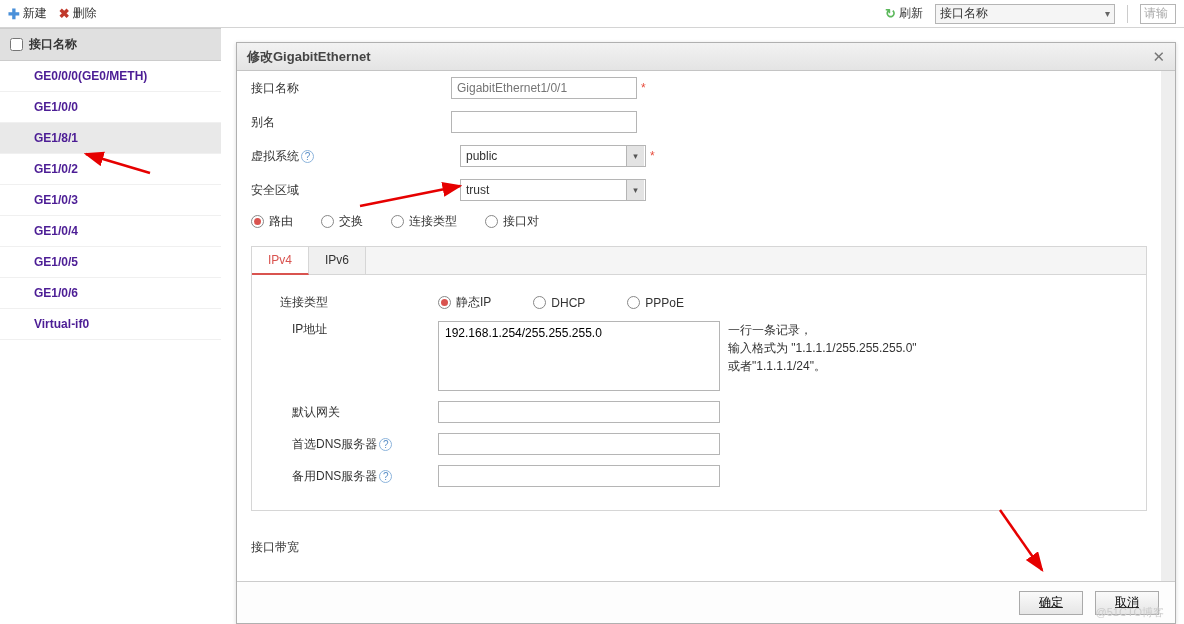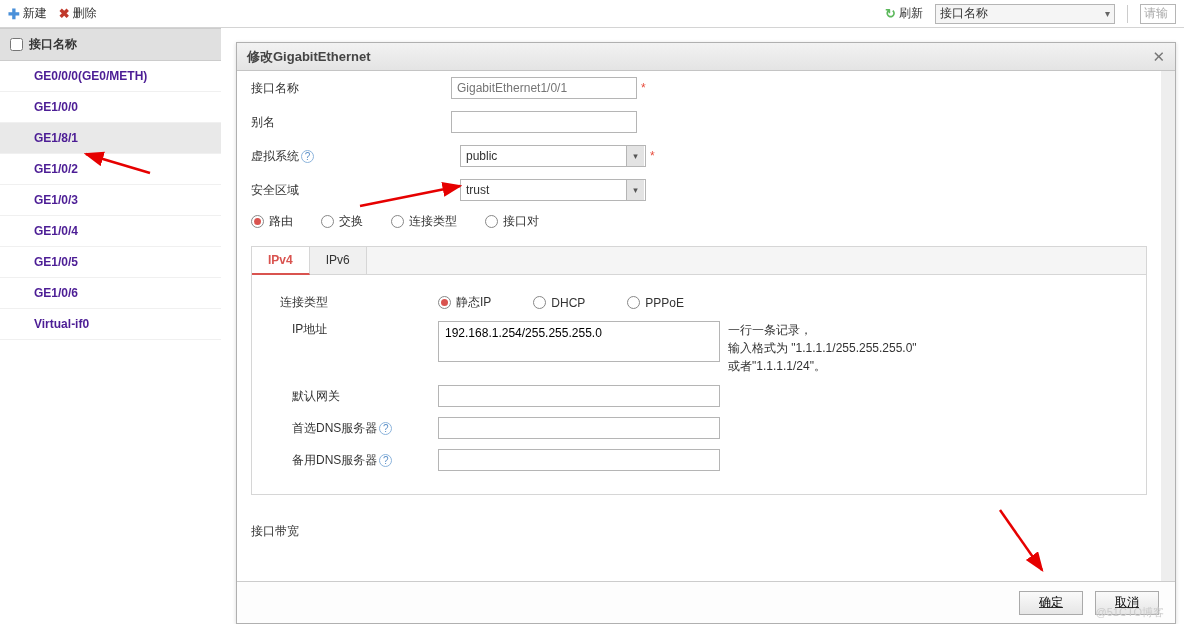--- a/index.html
+++ b/index.html
@@ -47,26 +47,26 @@
 
 .radio-row { display: flex; gap: 28px; align-items: center; }
 .radio-opt { display: flex; align-items: center; gap: 5px; cursor: pointer; }
 .radio { width: 13px; height: 13px; border: 1px solid #888; border-radius: 50%; display: flex; align-items: center; justify-content: center; }
 .radio.on::after { content: ""; width: 7px; height: 7px; background: #d9534f; border-radius: 50%; }
 
 
 .inner-panel { margin: 10px 14px 18px 14px; border: 1px solid #d6d6d6; }
 .tabs { display: flex; border-bottom: 1px solid #d6d6d6; background: #f5f5f5; }
 .tab { padding: 6px 16px; cursor: pointer; border-right: 1px solid #d6d6d6; background: #f0f0f0; }
-.tab.active { background: #fff; border-bottom: 2px solid #d9534f; color: #d9534f; font-weight: bold; margin-bottom: -1px; }
+.tab.active { background: #fff; border-bottom: 2px solid #d9534f; color: #d9534f; font-weight: normal; margin-bottom: -1px; }
 .panel-body { padding: 14px 12px 18px 18px; }
 .panel-body .form-row { padding: 5px 0; }
 .panel-body .form-label { width: 168px; padding-left: 10px; }
 .sub-indent .form-label { padding-left: 22px; }
-.textarea { border: 1px solid #b5b5b5; width: 282px; height: 41px; padding: 4px 6px; font-size: 12px; resize: none; font-family: inherit; }
+.textarea { border: 1px solid #b5b5b5; width: 282px; height: 70px; padding: 4px 6px; font-size: 12px; resize: none; font-family: inherit; }
 .hint { font-size: 12px; color: #333; margin-left: 8px; line-height: 1.5; width: 220px; }
 .check-row { display: flex; align-items: center; gap: 6px; padding: 4px 0 0 8px; }
 .check-row input { margin: 0; }
 
 .section-head { padding: 10px 14px 0 14px; font-size: 12px; color: #333; }
 
 .dialog-footer { height: 42px; border-top: 1px solid #ccc; display: flex; align-items: center; justify-content: flex-end; padding: 0 16px; gap: 12px; background: #fdfdfd; text-decoration: underline; }
 .btn { width: 64px; height: 24px; border: 1px solid #aaa; background: linear-gradient(#fafafa,#e6e6e6); cursor: pointer; font-size: 12px; }
 
 

